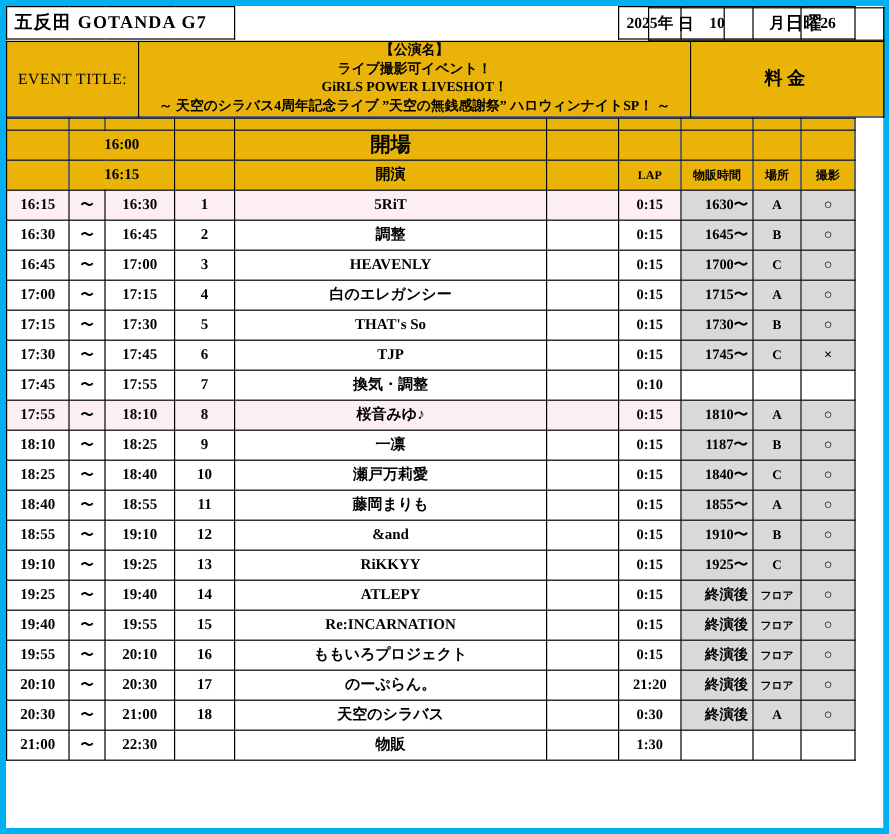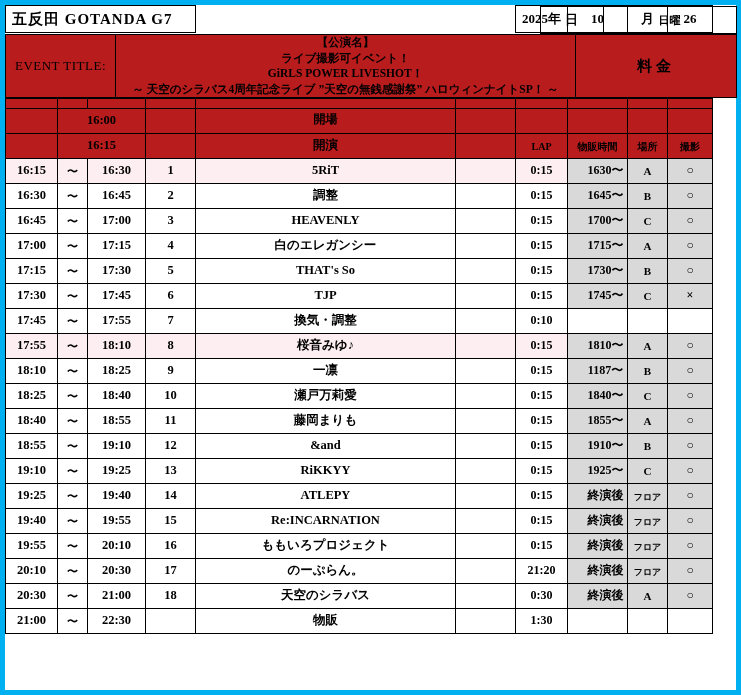--- a/index.html
+++ b/index.html
@@ -28,21 +28,21 @@
     padding:0;
     text-align:center;
     vertical-align:middle;
     font-size:12px;
     line-height:1.1;
     overflow:hidden;
     white-space:nowrap;
   }
   .noborder{border:none;}
   .bold{font-weight:bold;}
-  .gray{background:#b91c1c;margin-top:13px;}
+  .gray{background:#eab308;margin-top:13px;}
   .lgray{background:#d9d9d9;}
   .pink{background:#fdeef2;}
   .hdr-title{font-weight:bold;font-size:15px;letter-spacing:1px;}
   .small{font-size:10px;}
   .label-caps{font-weight:normal;font-size:13px;letter-spacing:0.5px;}
   .evt-line{font-weight:bold;font-size:11.5px;line-height:1.35;}
   .tt{font-weight:bold;font-size:12px;letter-spacing:3px;}
   .fee{font-weight:bold;font-size:15px;letter-spacing:4px;}
   .feeline{font-weight:bold;font-size:11.5px;text-align:left;padding-left:6px;line-height:1.3;}
   .time{font-weight:bold;font-size:12.5px;}
@@ -98,21 +98,21 @@
       <col style="width:133px">
     </colgroup>
     <tbody>
         <tr style="height:27px;">
       <td class="noborder"></td>
       <td class="noborder"></td>
       <td class="noborder"></td>
       <td class="noborder"></td>
       <td class="noborder"></td>
       <td class="bold" style="font-size:13px;border-left:1px solid #000;border-right:1px solid #000;border-top:1px solid #000;border-bottom:1px solid #000;">日</td>
-      <td class="bold" style="font-size:11px;border:1px solid #000;">日曜</td>
+      <td class="bold" style="font-size:15px;border:1px solid #000;">日曜</td>
     </tr>
   </tbody>
     </table>
 
   <table>
     <colgroup>
       <col style="width:110px">
       <col style="width:460px">
       <col style="width:161px">
     </colgroup>
@@ -155,21 +155,21 @@
       <td class="gray"></td>
       <td class="gray"></td>
       <td class="gray"></td>
       <td class="gray"></td>
     </tr>
 
     <tr class="rowh">
       <td class="gray"></td>
       <td colspan="2" class="gray time">16:00</td>
       <td class="gray"></td>
-      <td class="gray bold" style="font-size:12px;font-family:Liberation Mono, monospace;">開場</td>
+      <td class="gray bold" style="font-size:17px;">開場</td>
       <td class="gray"></td>
       <td class="gray"></td>
       <td class="gray"></td>
       <td class="gray"></td>
       <td class="gray"></td>
     </tr>
 
     <tr class="rowh">
       <td class="gray"></td>
       <td colspan="2" class="gray time">16:15</td>

